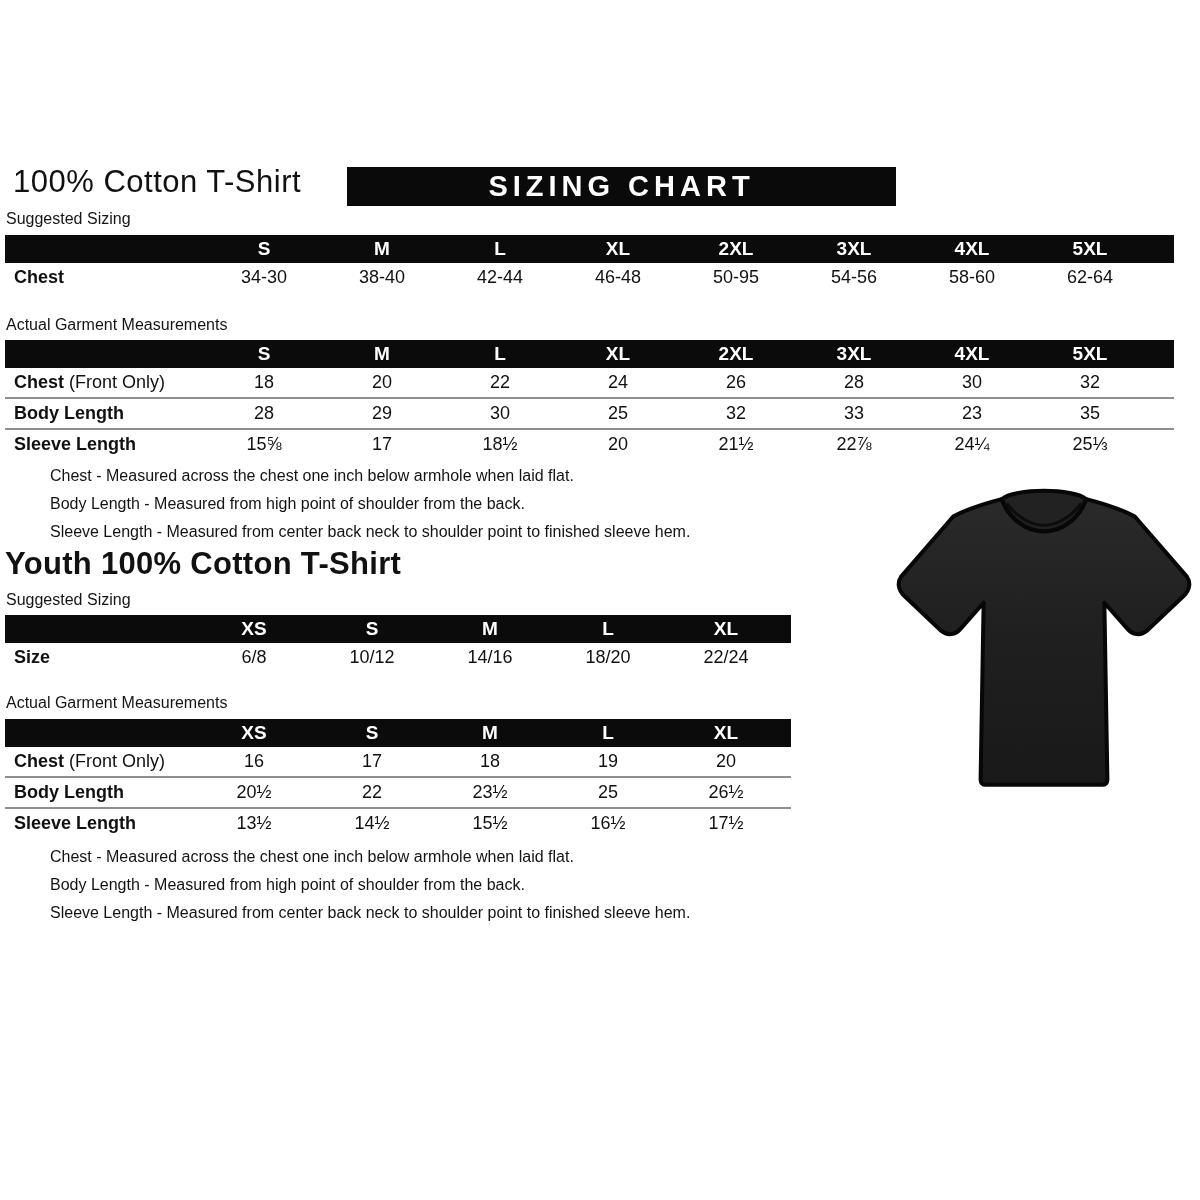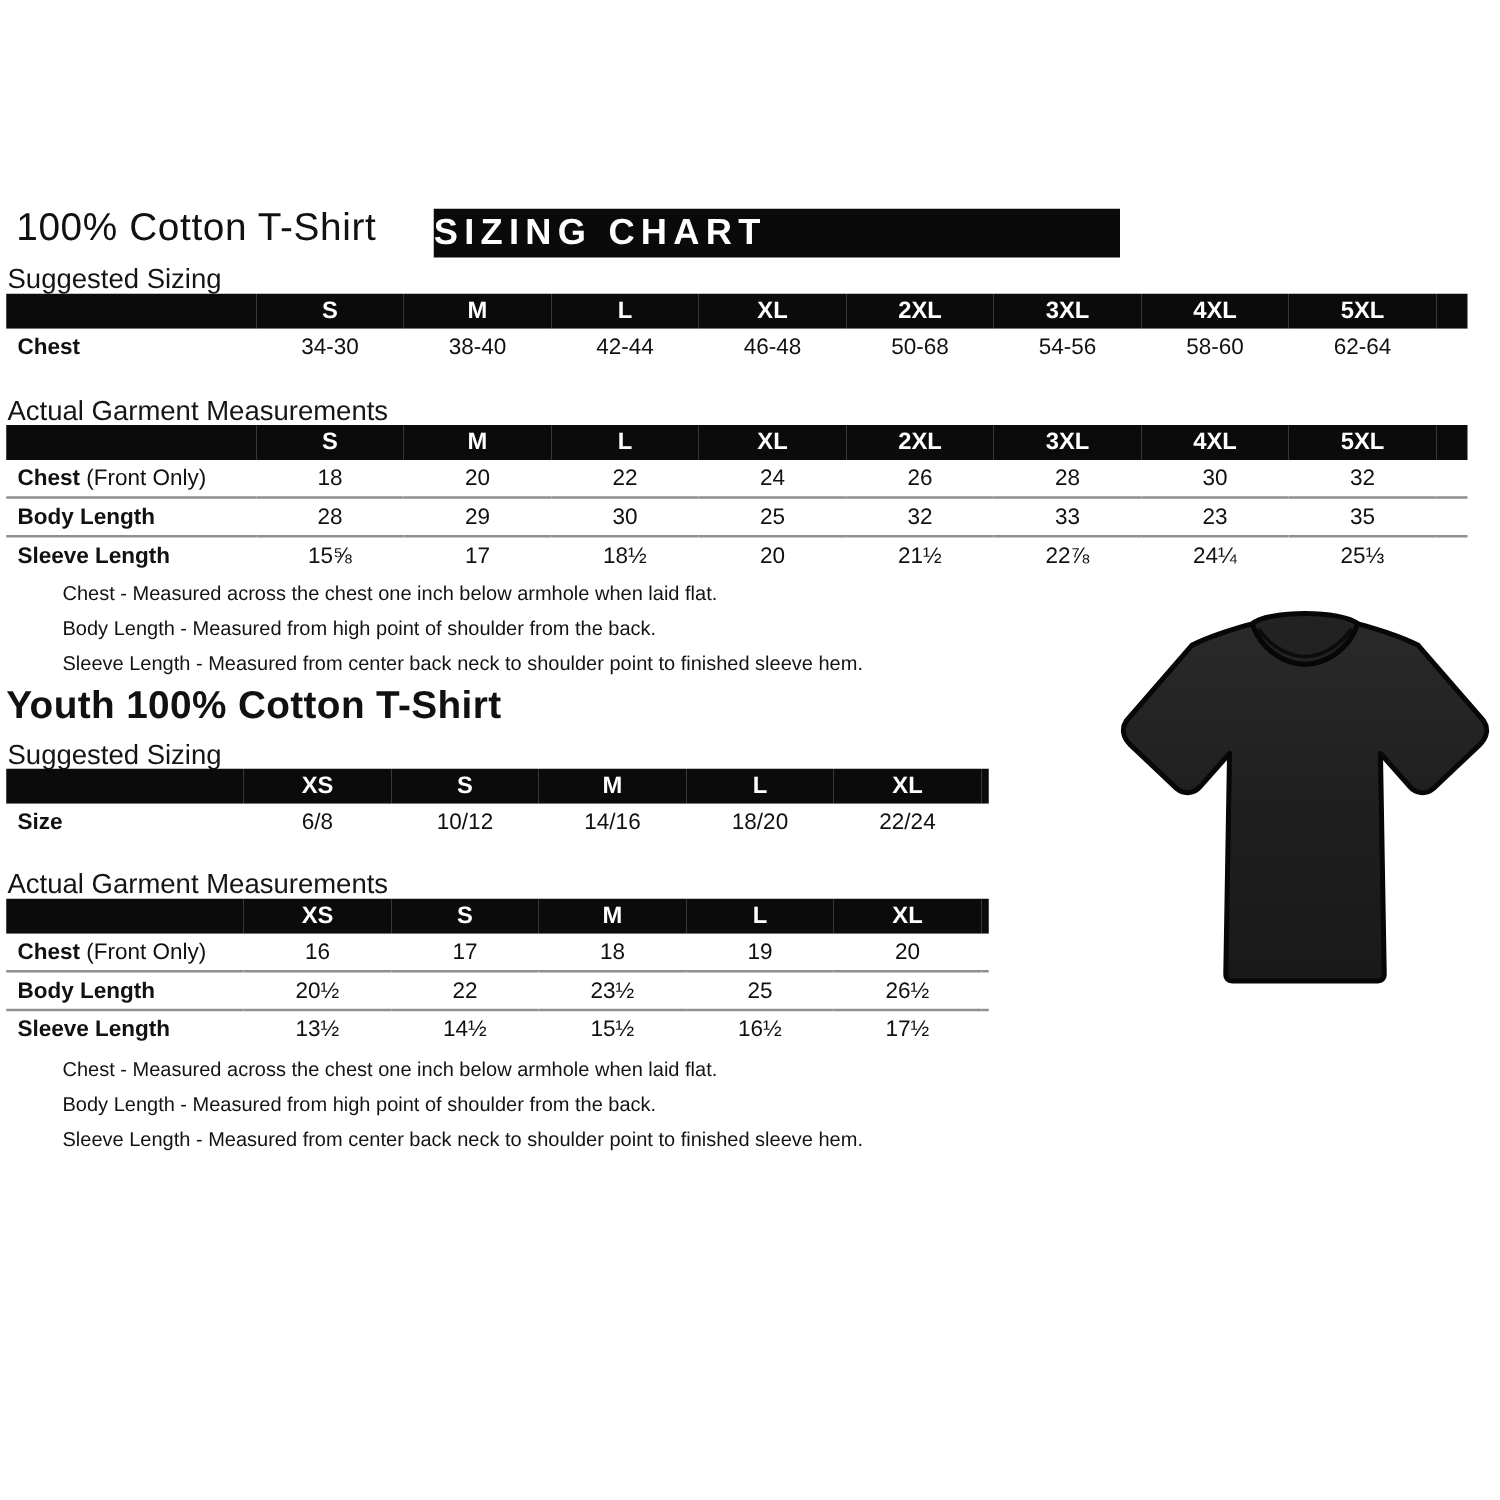--- a/index.html
+++ b/index.html
@@ -1,22 +1,22 @@
 <!DOCTYPE html>
 <html><head>
 <meta charset="utf-8">
 <style>
   html,body{margin:0;padding:0;background:#fff;}
   .page{position:relative;width:1200px;height:1080px;background:#ffffff;overflow:hidden;
         font-family:"Liberation Sans", sans-serif;color:#111;}
   .main-title{position:absolute;left:13px;top:164px;font-size:31px;font-weight:400;letter-spacing:0.5px;}
   .banner{position:absolute;left:347px;top:167px;width:549px;height:39px;background:#0a0a0a;
-          display:flex;align-items:center;justify-content:flex-start;}
+          display:flex;align-items:center;justify-content:center;}
   .banner span{color:#ffffff;font-weight:700;font-size:29px;letter-spacing:5px;}
-  .section-label{position:absolute;font-size:22px;color:#151515;}
+  .section-label{position:absolute;font-size:16px;color:#151515;}
   .youth-title{position:absolute;left:5px;top:546px;font-size:31px;font-weight:700;letter-spacing:0.3px;}
 
   .grid{position:absolute;left:5px;display:grid;}
   .grid.adult{grid-template-columns:200px repeat(8,118px) 1fr;width:1169px;}
   .grid.youth{grid-template-columns:190px repeat(5,118px) 1fr;width:786px;}
   .ghead{display:contents;}
   .hcell{background:#0b0b0b;color:#fff;font-weight:700;font-size:19px;height:28px;
          display:flex;align-items:center;justify-content:center;}
   .hcell.lbl{justify-content:flex-start;}
   .row{display:contents;}
@@ -54,21 +54,21 @@
       <div class="hcell">4XL</div>
       <div class="hcell">5XL</div>
       <div class="hcell"></div>
     </div>
     <div class="row">
       <div class="cell lbl">Chest</div>
       <div class="cell">34-30</div>
       <div class="cell">38-40</div>
       <div class="cell">42-44</div>
       <div class="cell">46-48</div>
-      <div class="cell">50-68</div>
+      <div class="cell">50-95</div>
       <div class="cell">54-56</div>
       <div class="cell">58-60</div>
       <div class="cell">62-64</div>
       <div class="cell"></div>
     </div>
   </div>
 
   <div class="section-label" style="left:6px;top:316px;">Actual Garment Measurements</div>
 
   <div class="grid adult" style="top:340px;">

